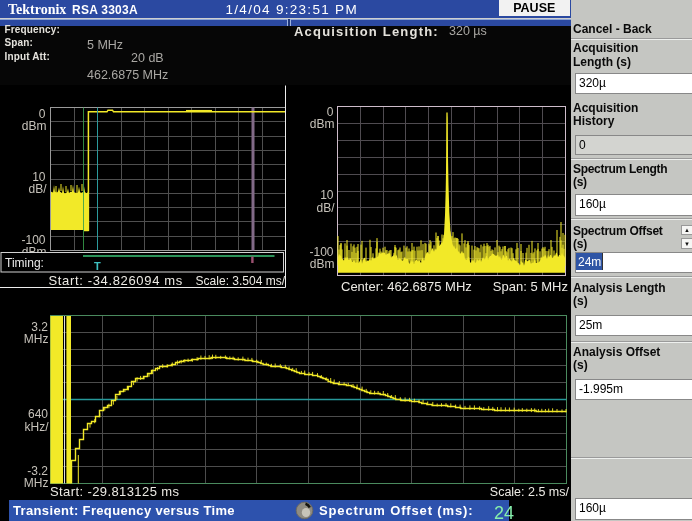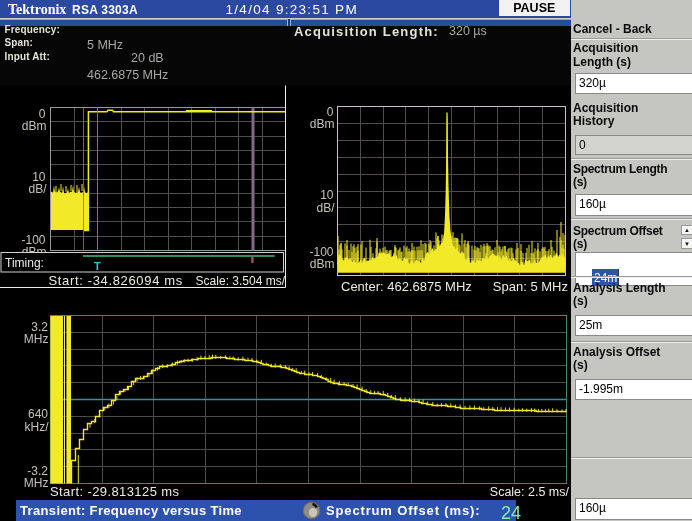--- a/index.html
+++ b/index.html
@@ -4,21 +4,21 @@
 body { width:692px; height:521px; overflow:hidden; background:#000; }
 #screen { position:relative; width:692px; height:521px; background:#000;
   font-family:"Liberation Sans", sans-serif; }
 .abs { position:absolute; }
 #titlebar { left:0; top:0; width:573px; height:17.5px; background:#2b49a1; }
 #strip1 { left:0; top:17.5px; width:573px; height:1.8px; background:#cfcfcf; }
 #strip2 { left:0; top:19.3px; width:573px; height:6.3px; background:#2b49a1;
   border-top:1px solid #8ea6d6; }
 #stripdiv { left:287px; top:19.3px; width:4px; height:6.3px; background:#1d3578; border-left:1px solid #9db2de; border-right:1px solid #9db2de;}
 #settings { left:0; top:25.6px; width:571px; height:59.4px; background:#060606; }
-#statusbar { left:16px; top:499.5px; width:500px; height:21.5px; background:#2d52ad; }
+#statusbar { left:9px; top:499.5px; width:500px; height:21.5px; background:#2d52ad; }
 #sidebar { left:571px; top:0; width:121px; height:521px; background:#c5c6c2; }
 .lbl { position:absolute; color:#e4e2dc; font-weight:bold; font-size:10px; letter-spacing:0.15px; white-space:pre; }
 .val { position:absolute; color:#a9a7a3; font-size:12.5px; white-space:pre; }
 .sbtxt { position:absolute; left:2px; font-weight:bold; font-size:12px; color:#0a0a0a; line-height:13.5px; white-space:pre; }
 .sbbox { position:absolute; left:4px; width:117px; background:#fff; border:1px solid #888;
   border-right:none; font-size:12px; color:#000; padding:2px 0 0 3px; }
 .sep { position:absolute; left:0; width:121px; height:0; border-top:1px solid #9a9a9a; border-bottom:1px solid #eef0ee; }
 </style></head>
 <body>
 <div id="screen">
@@ -180,21 +180,21 @@
     <div class="sbbox" style="top:134.5px;height:20.5px;background:#d3d4d0;">0</div>
     <div class="sep" style="top:158px;"></div>
     <div class="sbtxt" style="top:162.5px;letter-spacing:-0.3px;">Spectrum Length
 (s)</div>
     <div class="sbbox" style="top:193.5px;height:22px;">160µ</div>
     <div class="sep" style="top:218px;"></div>
     <div class="sbtxt" style="top:224.5px;letter-spacing:-0.25px;">Spectrum Offset
 (s)</div>
     <div class="abs" style="left:110px;top:225px;width:11px;height:10px;background:#f6f6f4;border:1px solid #999;border-right:none;font-size:6px;text-align:center;line-height:9px;color:#111;">▲</div>
     <div class="abs" style="left:110px;top:237.5px;width:11px;height:11px;background:#f6f6f4;border:1px solid #999;border-right:none;font-size:6px;text-align:center;line-height:10px;color:#111;">▼</div>
-    <div class="sbbox" style="top:252px;height:20.5px;padding:16px;">
+    <div class="sbbox" style="top:252px;height:20.5px;padding:0;">
       <span style="display:inline-block;background:#2f55a5;color:#fff;padding:1.5px 1px 1.5px 2px;border-right:1.5px solid #333;">24m</span>
     </div>
     <div class="sep" style="top:275.5px;"></div>
     <div class="sbtxt" style="top:281.5px;">Analysis Length
 (s)</div>
     <div class="sbbox" style="top:314.5px;height:21.5px;">25m</div>
     <div class="sep" style="top:340.5px;"></div>
     <div class="sbtxt" style="top:345.5px;">Analysis Offset
 (s)</div>
     <div class="sbbox" style="top:378.5px;height:21px;">-1.995m</div>

